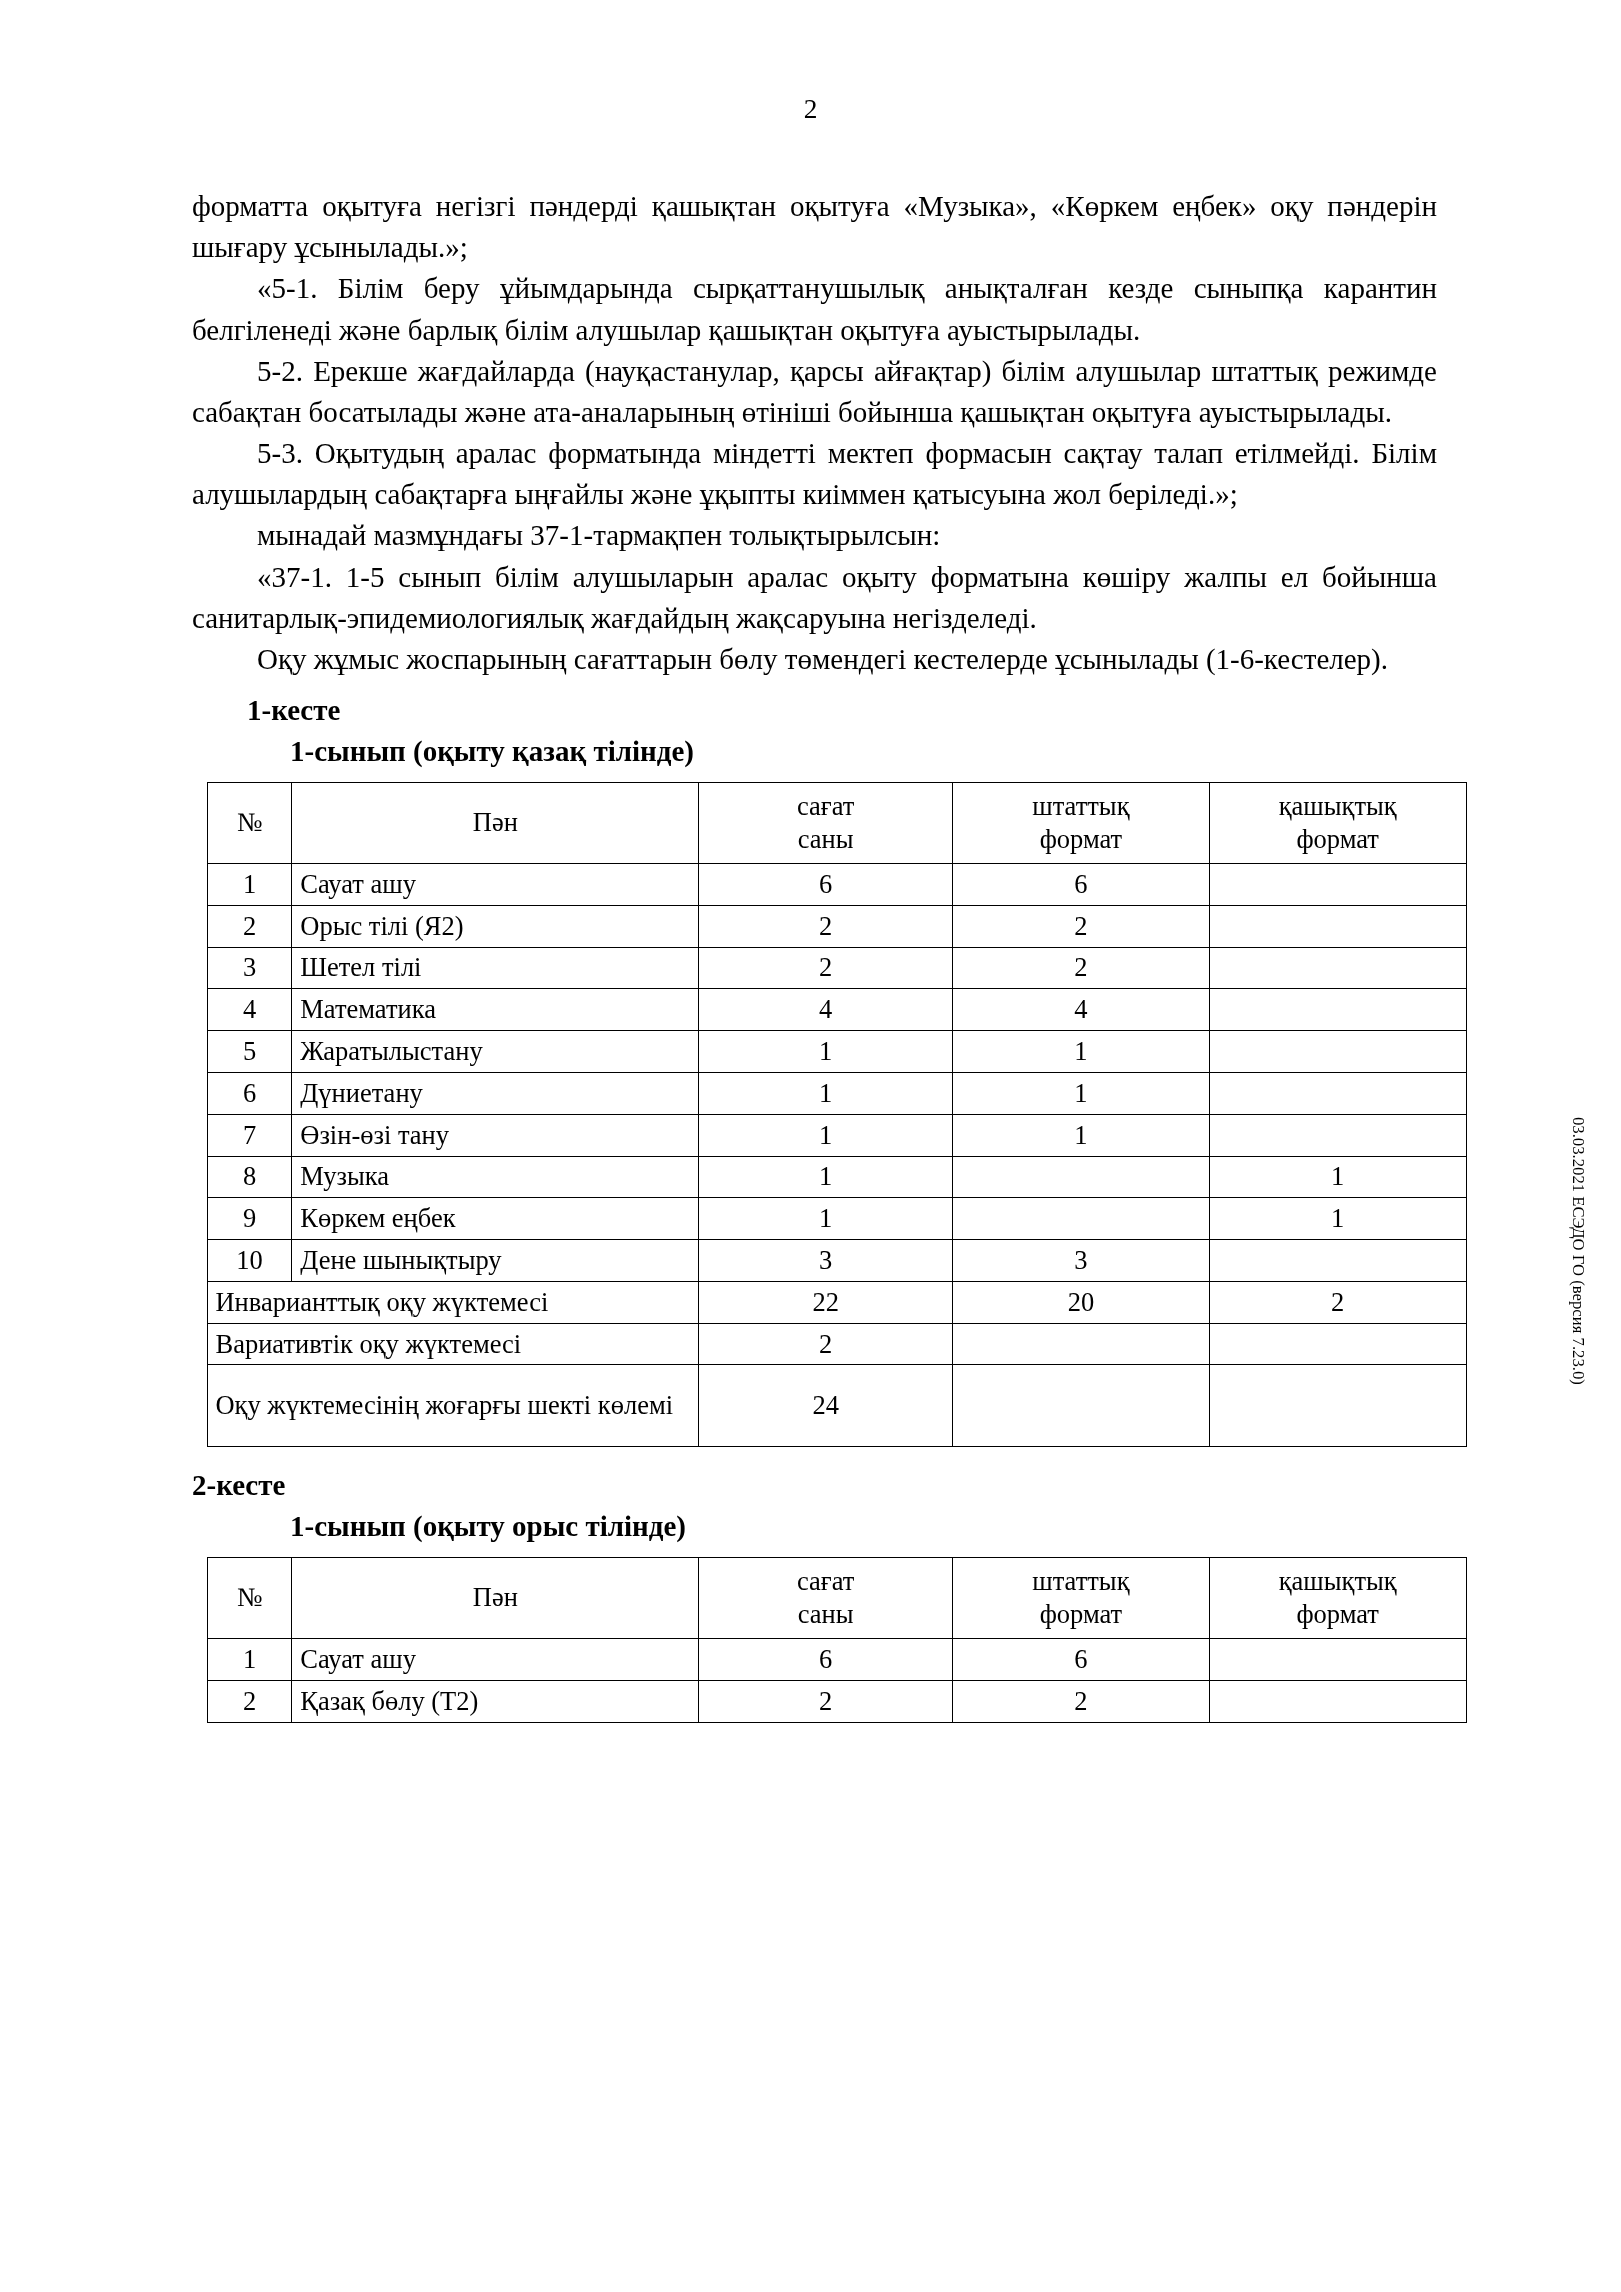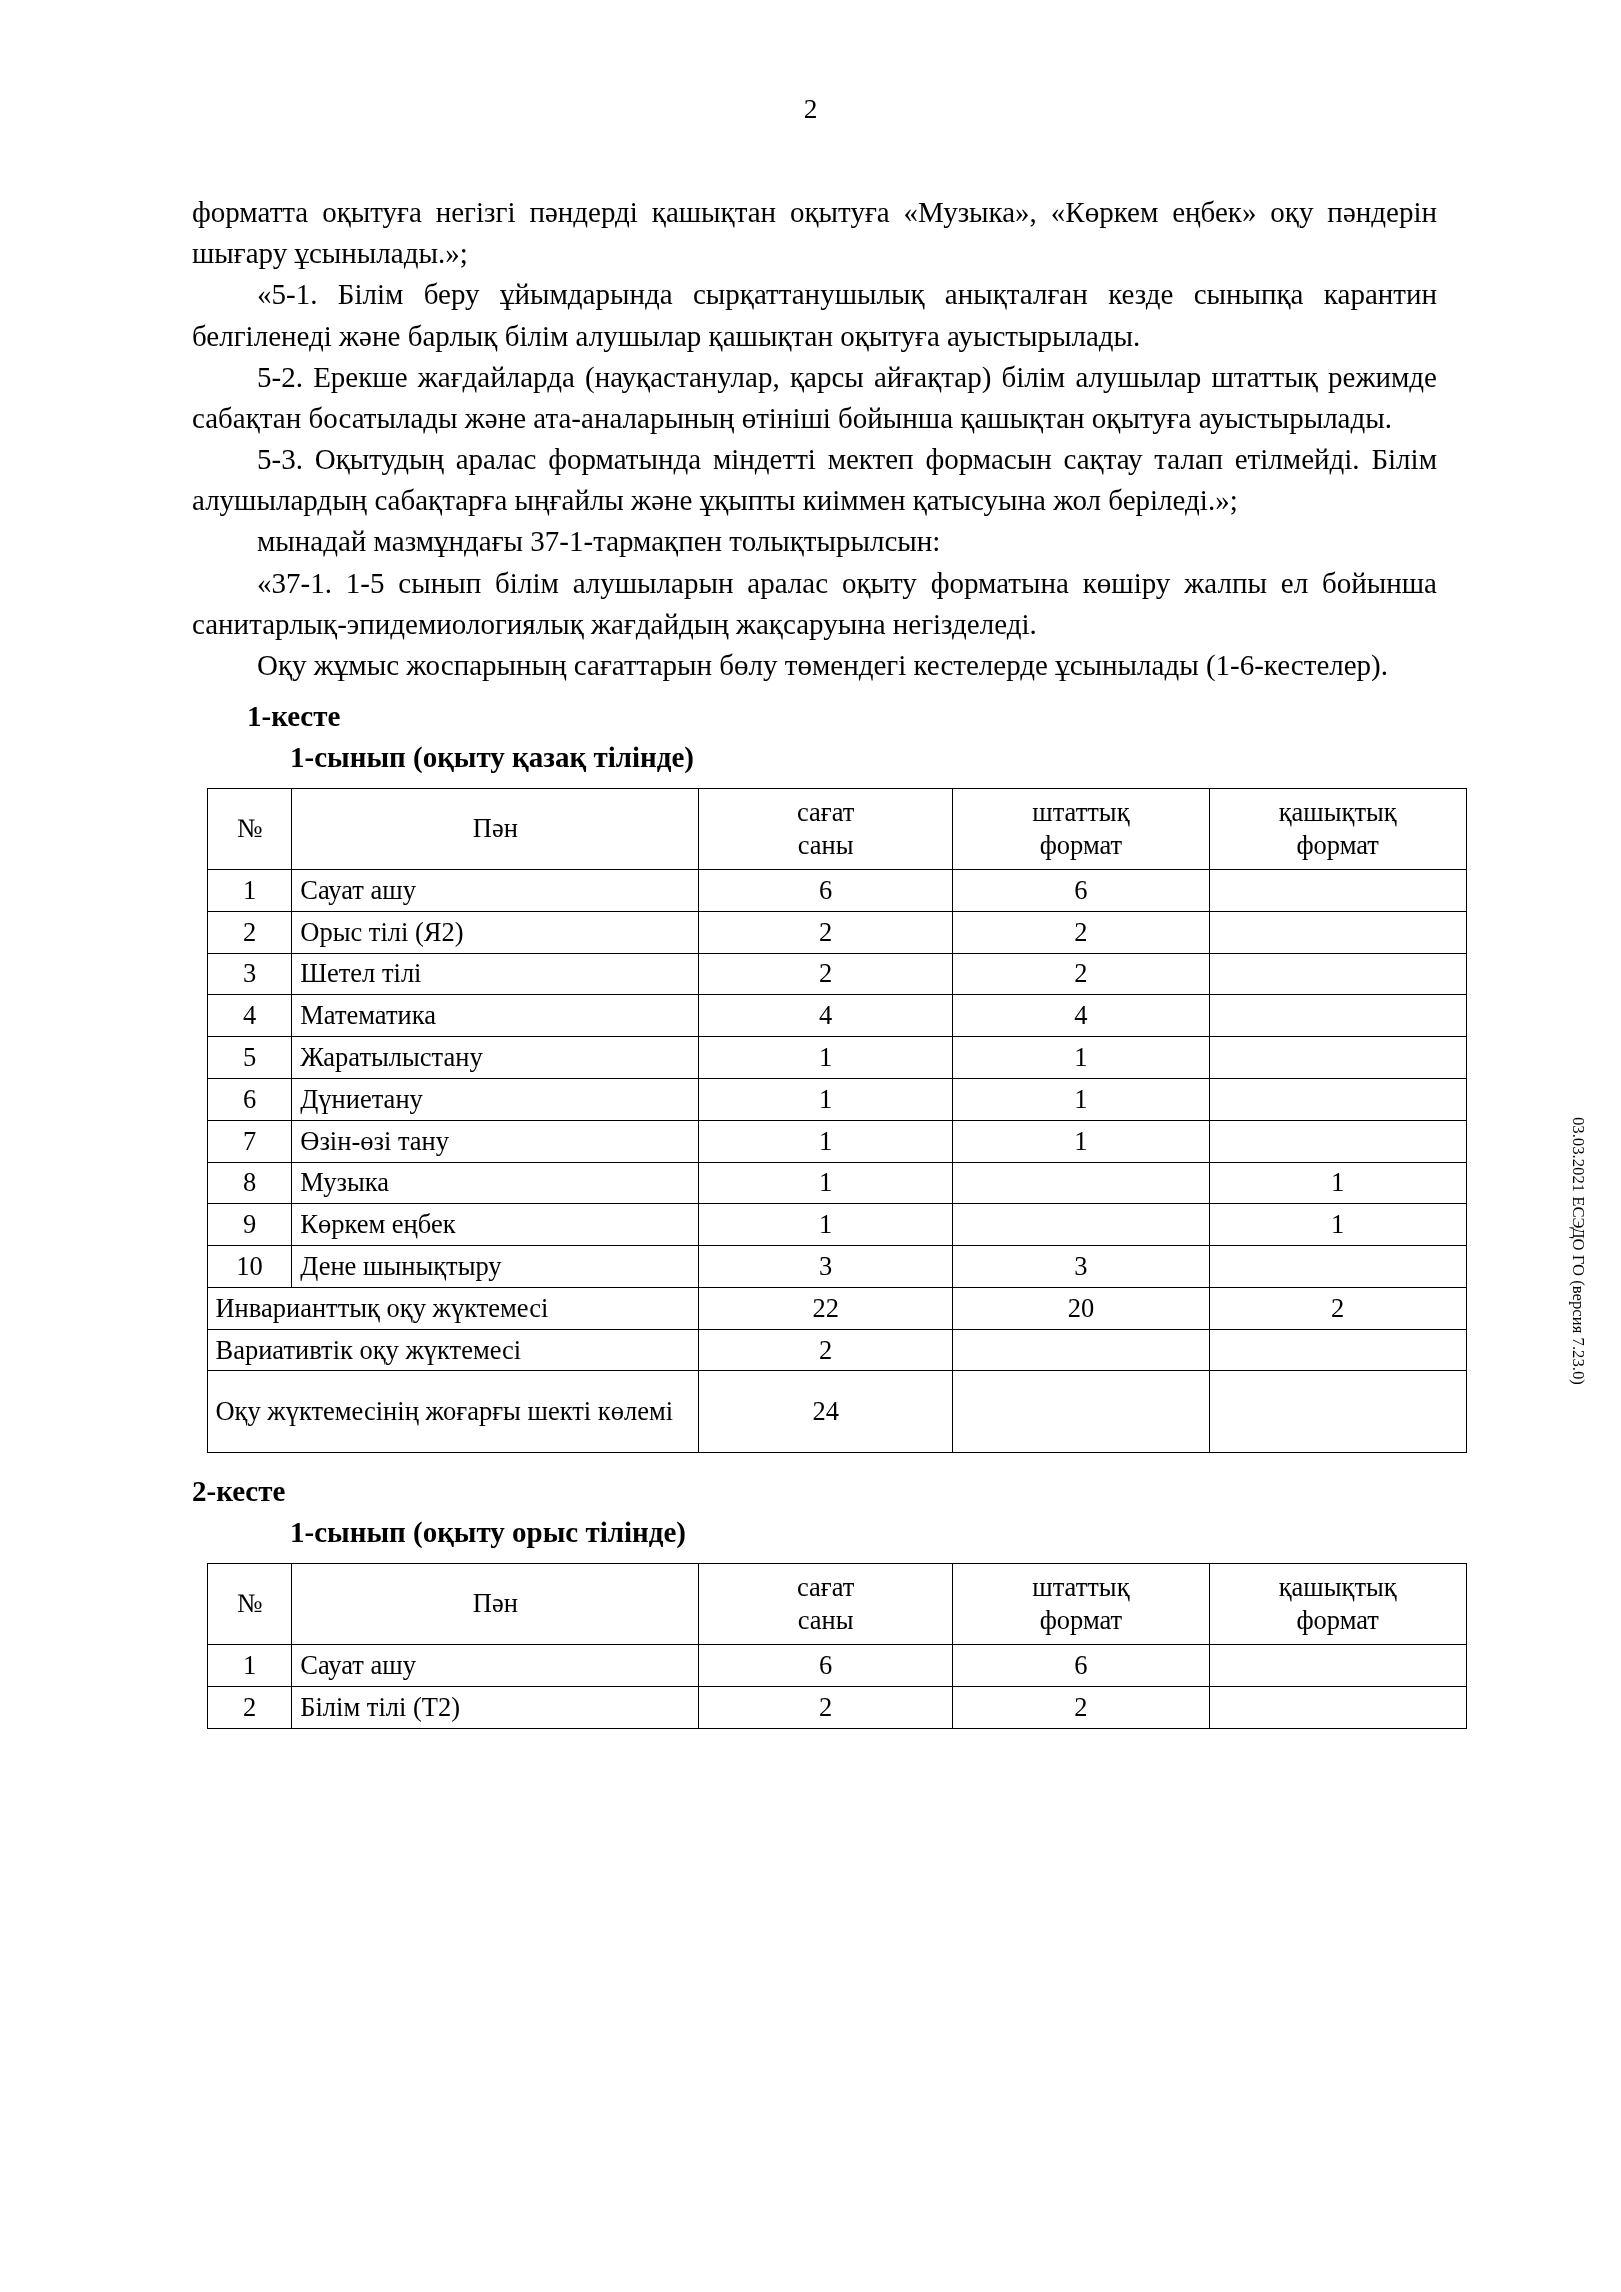--- a/index.html
+++ b/index.html
@@ -25,21 +25,21 @@
     position: absolute;
     top: 94px;
     left: 0;
     width: 1621px;
     text-align: center;
     font-size: 27.4px;
   }
   .content {
     position: absolute;
     left: 192px;
-    top: 192px;
+    top: 186px;
     width: 1245px;
   }
   p.body {
     margin: 0;
     font-size: 29px;
     line-height: 1.42;
     text-align: justify;
     text-justify: inter-word;
     text-indent: 65px;
   }
@@ -261,21 +261,21 @@
       <tbody>
         <tr>
           <td class="col-num">1</td>
           <td class="col-subj">Сауат ашу</td>
           <td class="col-hours">6</td>
           <td class="col-staff">6</td>
           <td class="col-dist"></td>
         </tr>
         <tr>
           <td class="col-num">2</td>
-          <td class="col-subj">Білім тілі (Т2)</td>
+          <td class="col-subj">Қазақ бөлу (Т2)</td>
           <td class="col-hours">2</td>
           <td class="col-staff">2</td>
           <td class="col-dist"></td>
         </tr>
       </tbody>
     </table>
 
   </div>
 
   <div class="sidenote">03.03.2021 ЕСЭДО ГО (версия 7.23.0)</div>

